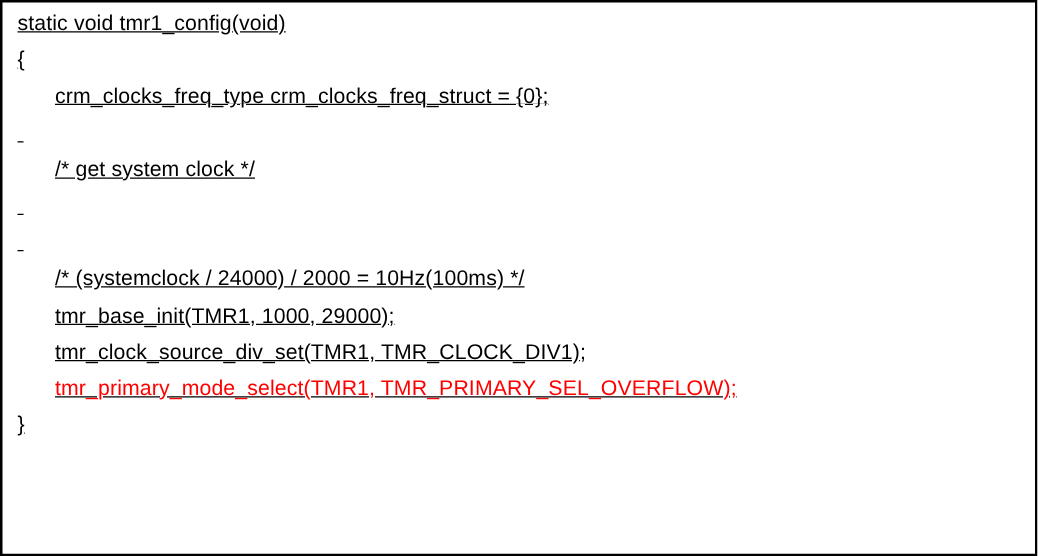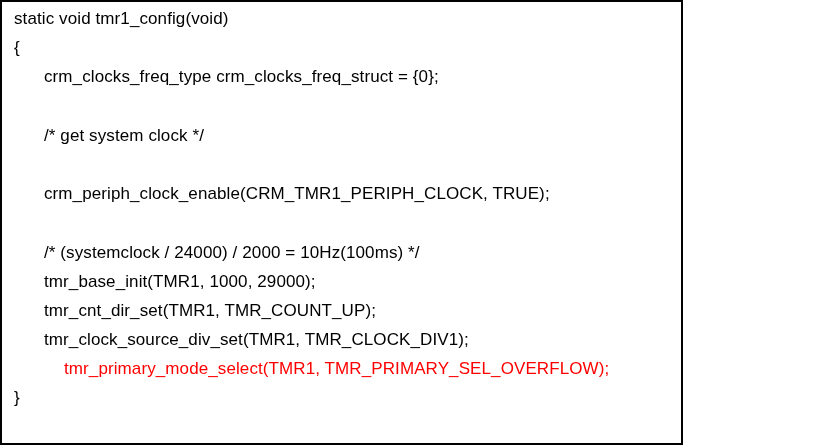--- a/index.html
+++ b/index.html
@@ -3,56 +3,54 @@
 <meta charset="utf-8">
 <style>
   html, body {
     margin: 0;
     padding: 0;
     background: #ffffff;
   }
   .code-box {
     position: relative;
     box-sizing: border-box;
-    width: 683px;
+    width: 830px;
     height: 445px;
     background: var(--bg-color, #ffffff);
     border: 2px solid var(--border-color, #000000);
     font-family: "Liberation Sans", sans-serif;
     font-size: 17px;
     color: var(--text-color, #000000);
     overflow: hidden;
     padding-top: 2px;
+    text-decoration: underline;
   }
   .code-line {
     height: 29.2px;
     line-height: 29.2px;
     white-space: pre;
     padding-left: 12px;
     letter-spacing: 0.1px;
   }
   .code-line.indent-1 {
     padding-left: 42px;
   }
   .code-line.highlight {
     color: var(--highlight-color, #ff0000);
-    margin-left: 20px;
   }
 </style>
 </head>
 <body>
 
 <div class="code-box">
     <div class="code-line">static void tmr1_config(void)</div>
     <div class="code-line">{</div>
     <div class="code-line indent-1">crm_clocks_freq_type crm_clocks_freq_struct = {0};</div>
     <div class="code-line">&nbsp;</div>
     <div class="code-line indent-1">/* get system clock */</div>
     <div class="code-line">&nbsp;</div>
-    <div class="code-line indent-1">crm_periph_clock_enable(CRM_TMR1_PERIPH_CLOCK, TRUE);</div>
     <div class="code-line">&nbsp;</div>
     <div class="code-line indent-1">/* (systemclock / 24000) / 2000 = 10Hz(100ms) */</div>
     <div class="code-line indent-1">tmr_base_init(TMR1, 1000, 29000);</div>
-    <div class="code-line indent-1">tmr_cnt_dir_set(TMR1, TMR_COUNT_UP);</div>
     <div class="code-line indent-1">tmr_clock_source_div_set(TMR1, TMR_CLOCK_DIV1);</div>
     <div class="code-line indent-1 highlight">tmr_primary_mode_select(TMR1, TMR_PRIMARY_SEL_OVERFLOW);</div>
     <div class="code-line">}</div>
   </div>
 
 </body></html>

